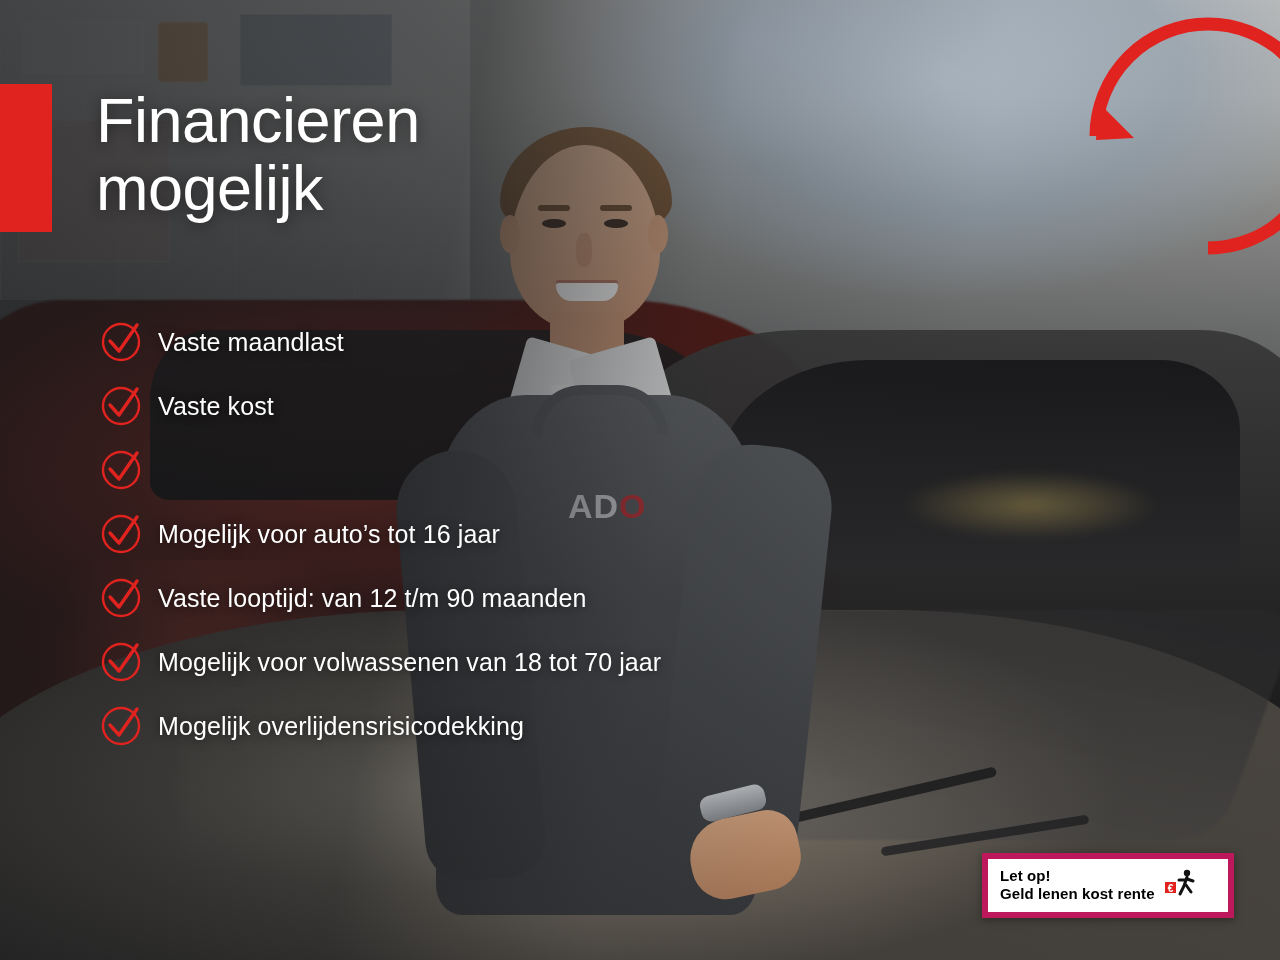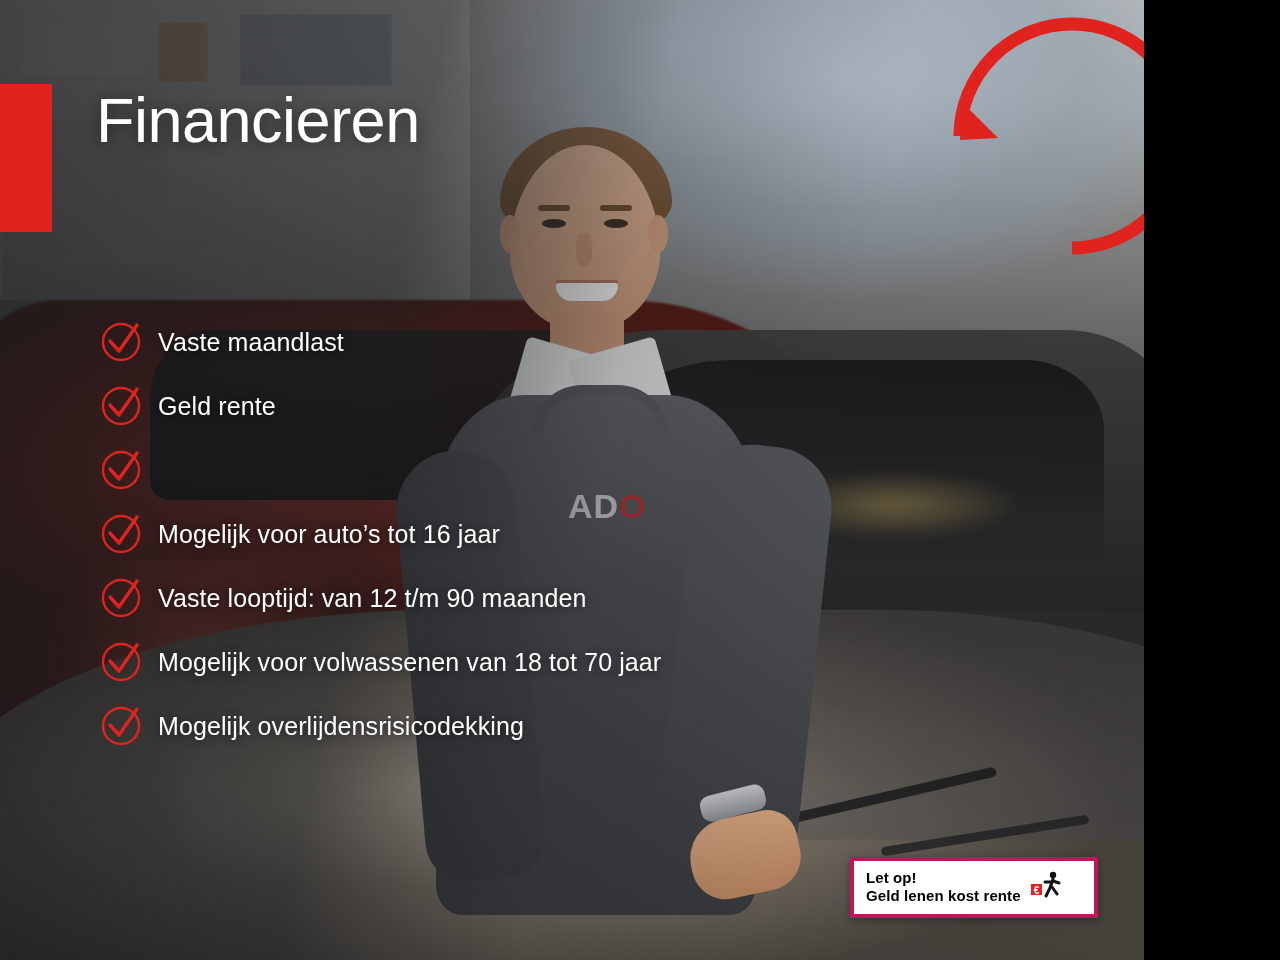--- a/index.html
+++ b/index.html
@@ -5,21 +5,21 @@
   html, body {
     margin: 0;
     padding: 0;
     background: #000;
   }
   body {
     font-family: "Liberation Sans", sans-serif;
   }
   .banner {
     position: relative;
-    width: 1144px;
+    width: 1280px;
     height: 960px;
     overflow: hidden;
     background: #3a3a3c;
   }
 
   
   .photo {
     position: absolute;
     inset: 0;
     background:
@@ -270,21 +270,21 @@
     font-weight: 500;
     letter-spacing: 0.1px;
     text-shadow: 0 1px 8px rgba(0,0,0,0.5);
     white-space: nowrap;
   }
 
   
   .warning {
     position: absolute; right: 46px; bottom: 42px;
     background: #ffffff;
-    border: 4px solid #be185d;
+    border: 6px solid #be185d;
     padding: 8px 10px 8px 12px;
     display: flex; align-items: center;
     min-width: 218px;
     box-shadow: 0 2px 8px rgba(0,0,0,0.35);
   }
   .warning-text {
     font-size: 15px;
     font-weight: 700;
     color: #000;
     line-height: 1.25;
@@ -347,38 +347,39 @@
   <div class="scrim"></div>
 
   <div class="red-bar"></div>
   <svg class="red-arc" viewBox="0 0 250 250">
     <path d="M20 130 A 112 112 0 1 1 132 242" fill="none" stroke="#e1231f" stroke-width="13"></path>
     <path d="M22 96 L20 134 L58 132 Z" fill="#e1231f"></path>
   </svg>
 
   <div class="headline">
     <div>Financieren</div>
+    <div>mogelijk</div>
   </div>
 
   <div class="bullets">
 
     <div class="bullet">
       <svg class="check" viewBox="0 0 42 42">
         <circle cx="21" cy="21" r="18" fill="none" stroke="#e1231f" stroke-width="2.4"></circle>
         <path d="M10 20 L19 30 L37 4" fill="none" stroke="#e1231f" stroke-width="3.4" stroke-linecap="round" stroke-linejoin="round"></path>
       </svg>
       <span class="bullet-label">Vaste maandlast</span>
     </div>
 
     <div class="bullet">
       <svg class="check" viewBox="0 0 42 42">
         <circle cx="21" cy="21" r="18" fill="none" stroke="#e1231f" stroke-width="2.4"></circle>
         <path d="M10 20 L19 30 L37 4" fill="none" stroke="#e1231f" stroke-width="3.4" stroke-linecap="round" stroke-linejoin="round"></path>
       </svg>
-      <span class="bullet-label">Geld rente</span>
+      <span class="bullet-label">Vaste kost</span>
     </div>
 
     <div class="bullet">
       <svg class="check" viewBox="0 0 42 42">
         <circle cx="21" cy="21" r="18" fill="none" stroke="#e1231f" stroke-width="2.4"></circle>
         <path d="M10 20 L19 30 L37 4" fill="none" stroke="#e1231f" stroke-width="3.4" stroke-linecap="round" stroke-linejoin="round"></path>
       </svg>
     </div>
 
     <div class="bullet">

